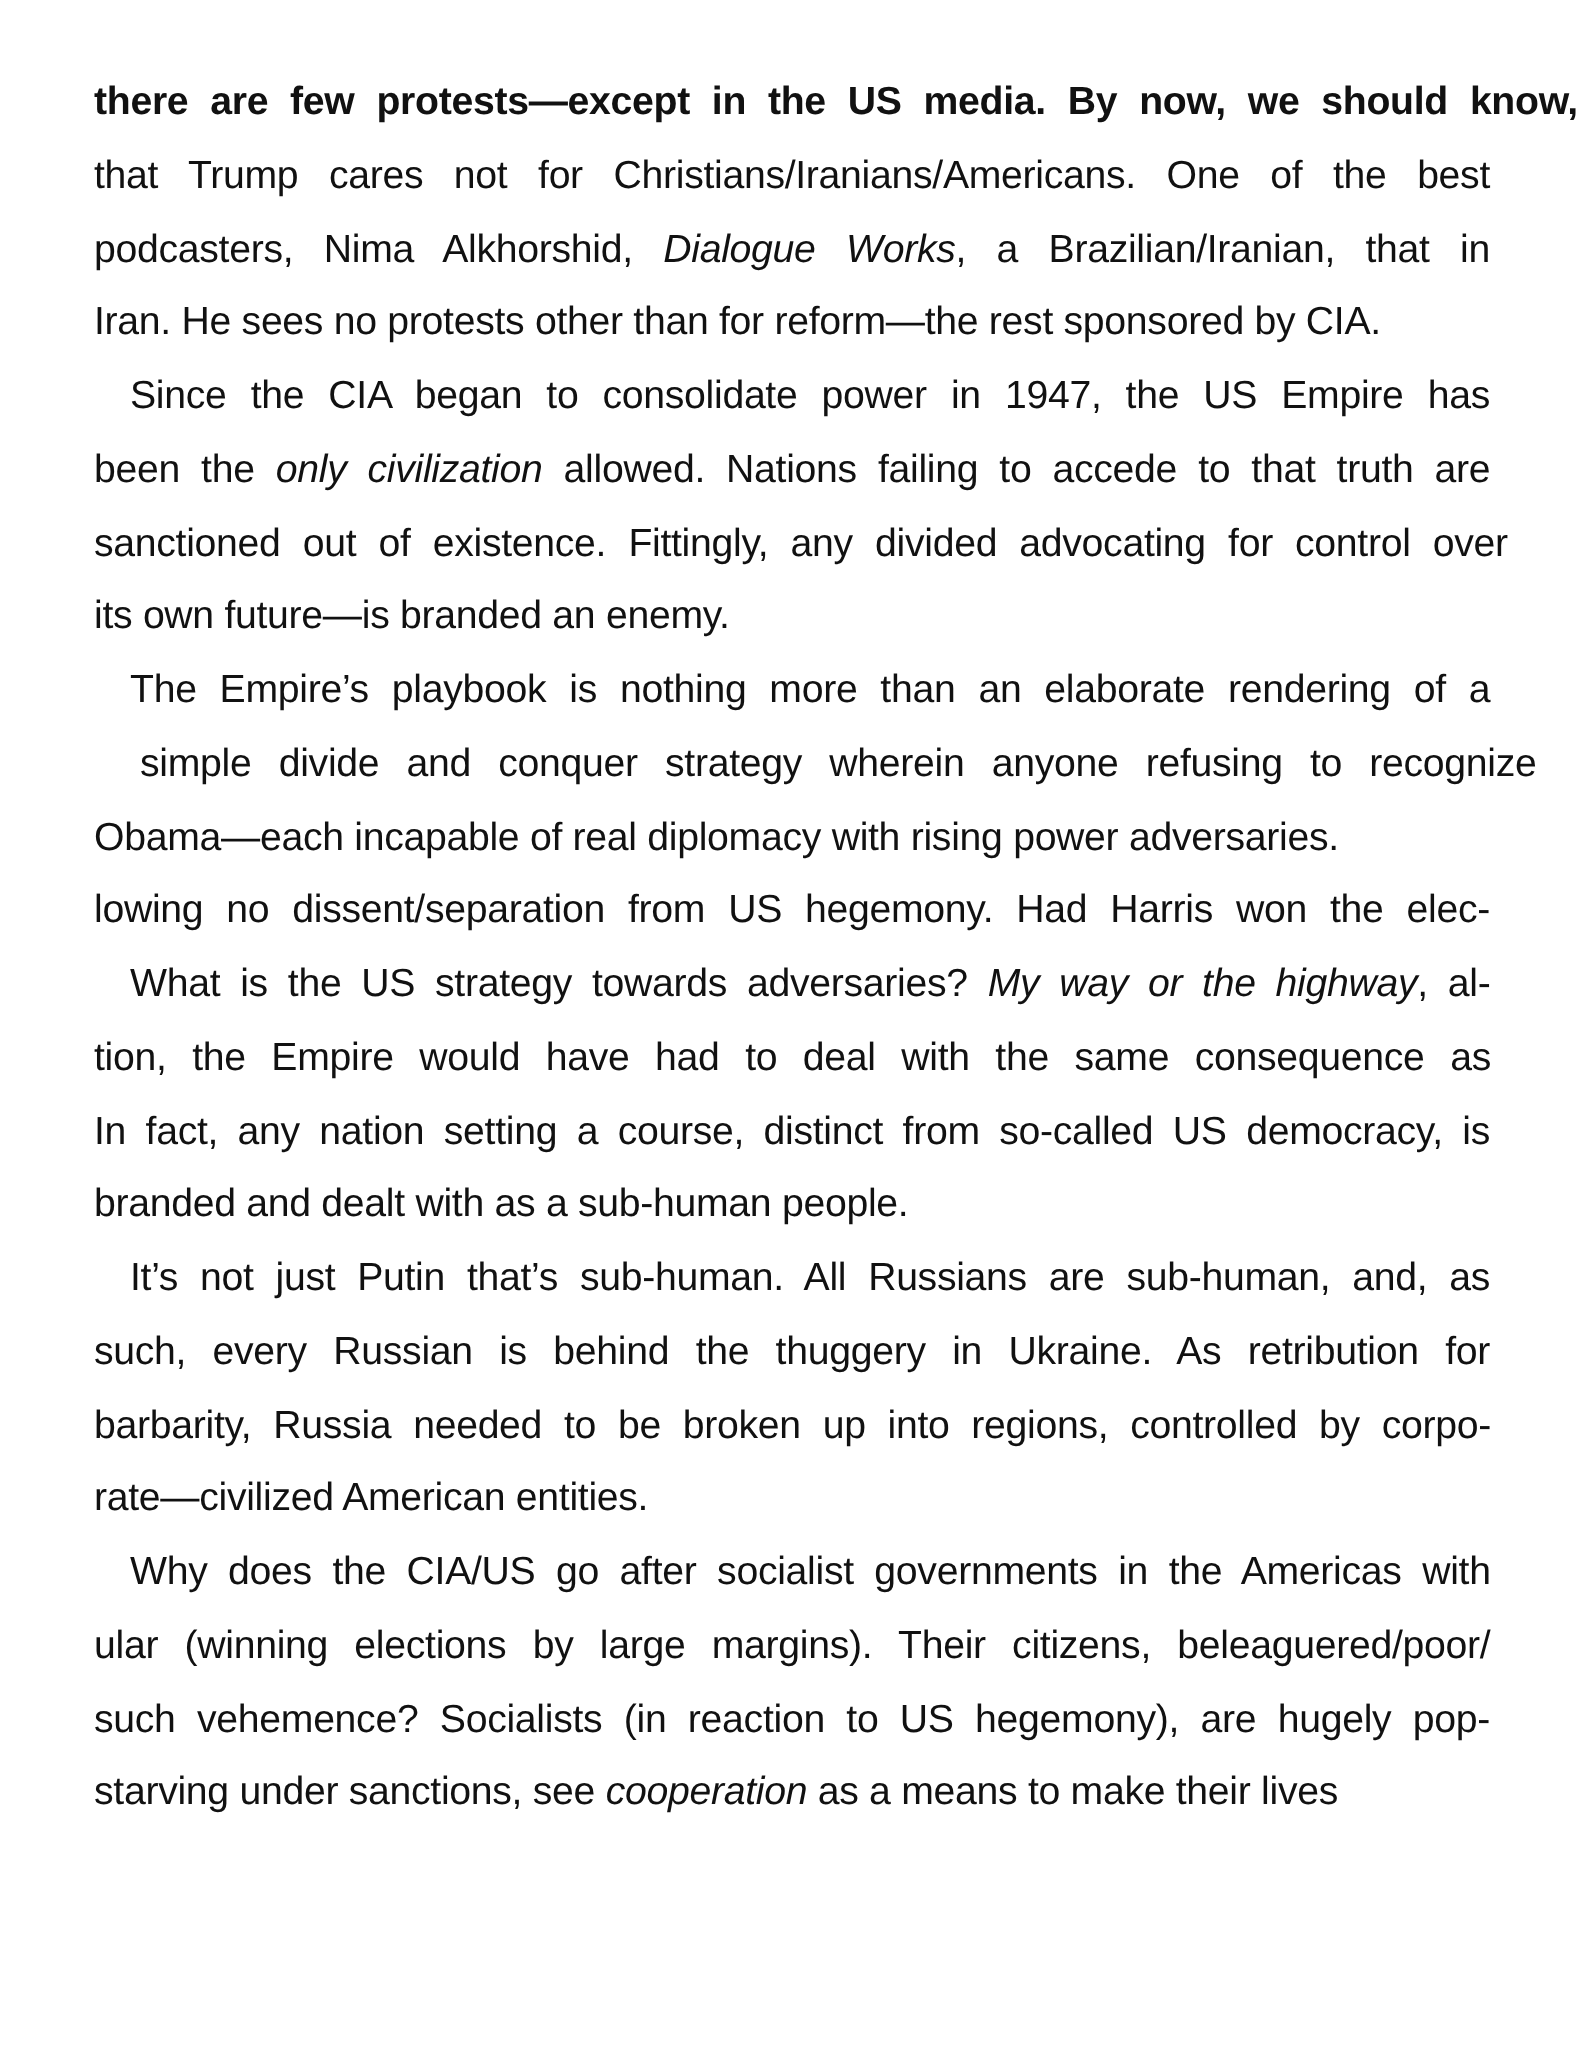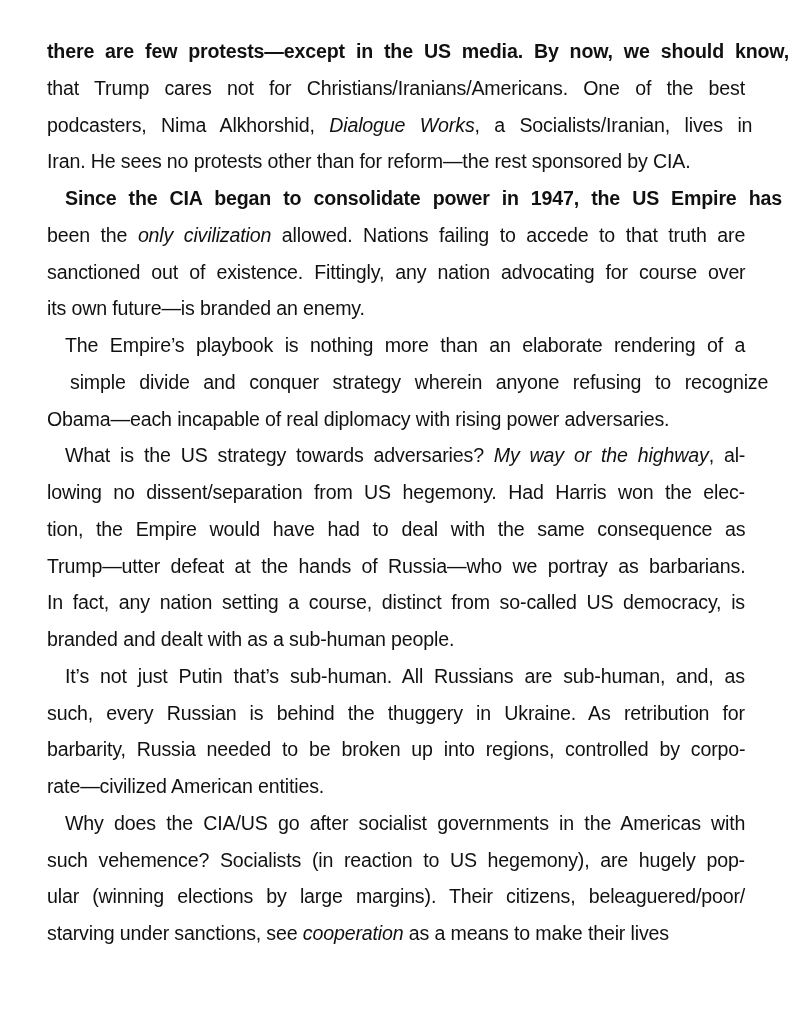--- a/index.html
+++ b/index.html
@@ -21,47 +21,46 @@
     .seg { white-space: pre; }
     .seg.it { font-style: italic; margin-top: 35px; }
   </style>
 </head>
 <body>
 
 <div class="page" id="page">
     <div class="para">
       <span class="line" style="display: block; width: auto; word-spacing: 5.66667px; font-weight: bold;"><span class="seg">there are few protests—except in the US media. By now, we should know,</span></span>
       <span class="line" style="display: block; width: auto; word-spacing: 10px;"><span class="seg">that Trump cares not for Christians/Iranians/Americans. One of the best</span></span>
-      <span class="line" style="display: block; width: auto; word-spacing: 9.125px;"><span class="seg">podcasters, Nima Alkhorshid, </span><span class="seg it">Dialogue Works</span><span class="seg">, a Socialists/Iranian, lives in</span></span>
+      <span class="line" style="display: block; width: auto; word-spacing: 9.125px;"><span class="seg">podcasters, Nima Alkhorshid, </span><span class="seg it">Dialogue Works</span><span class="seg">, a Brazilian/Iranian, that in</span></span>
       <span class="line last"><span class="seg">Iran. He sees no protests other than for reform—the rest sponsored by CIA.</span></span>
     </div>
     <div class="para">
-      <span class="line indent" style="display: block; width: auto; word-spacing: 6.75px; font-weight: bold;"><span class="seg">Since the CIA began to consolidate power in 1947, the US Empire has</span></span>
+      <span class="line indent" style="display: block; width: auto; word-spacing: 6.75px;"><span class="seg">Since the CIA began to consolidate power in 1947, the US Empire has</span></span>
       <span class="line" style="display: block; width: auto; word-spacing: 5.25px;"><span class="seg">been the </span><span class="seg it">only civilization</span><span class="seg"> allowed. Nations failing to accede to that truth are</span></span>
-      <span class="line" style="display: block; width: auto; word-spacing: 5.8px;"><span class="seg">sanctioned out of existence. Fittingly, any nation advocating for course over</span></span>
+      <span class="line" style="display: block; width: auto; word-spacing: 5.8px;"><span class="seg">sanctioned out of existence. Fittingly, any divided advocating for control over</span></span>
       <span class="line last"><span class="seg">its own future—is branded an enemy.</span></span>
     </div>
     <div class="para">
       <span class="line indent" style="display: block; width: auto; word-spacing: 6.18182px;"><span class="seg">The Empire’s playbook is nothing more than an elaborate rendering of a</span></span>
       <span class="line" style="display: block; width: auto; word-spacing: 8.33333px; margin-left: 23px;"><span class="seg">simple divide and conquer strategy wherein anyone refusing to recognize</span></span>
       <span class="line last"><span class="seg">Obama—each incapable of real diplomacy with rising power adversaries.</span></span>
     </div>
     <div class="para">
+      <span class="line" style="display: block; width: auto; word-spacing: 6.2px;"><span class="seg">lowing no dissent/separation from US hegemony. Had Harris won the elec-</span></span>
       <span class="line indent" style="display: block; width: auto; word-spacing: 4.66667px;"><span class="seg">What is the US strategy towards adversaries? </span><span class="seg it">My way or the highway</span><span class="seg">, al-</span></span>
-      <span class="line" style="display: block; width: auto; word-spacing: 6.2px;"><span class="seg">lowing no dissent/separation from US hegemony. Had Harris won the elec-</span></span>
       <span class="line" style="display: block; width: auto; word-spacing: 7.5px;"><span class="seg">tion, the Empire would have had to deal with the same consequence as</span></span>
-      <span class="line" style="display: block; width: auto; word-spacing: 5.2px;"><span class="seg">Trump—utter defeat at the hands of Russia—who we portray as barbarians.</span></span>
       <span class="line" style="display: block; width: auto; word-spacing: 4.41667px;"><span class="seg">In fact, any nation setting a course, distinct from so-called US democracy, is</span></span>
       <span class="line last"><span class="seg">branded and dealt with as a sub-human people.</span></span>
     </div>
     <div class="para">
       <span class="line indent" style="display: block; width: auto; word-spacing: 5.63636px;"><span class="seg">It’s not just Putin that’s sub-human. All Russians are sub-human, and, as</span></span>
       <span class="line" style="display: block; width: auto; word-spacing: 7.90909px;"><span class="seg">such, every Russian is behind the thuggery in Ukraine. As retribution for</span></span>
       <span class="line" style="display: block; width: auto; word-spacing: 5.63636px;"><span class="seg">barbarity, Russia needed to be broken up into regions, controlled by corpo-</span></span>
       <span class="line last"><span class="seg">rate—civilized American entities.</span></span>
     </div>
     <div class="para">
       <span class="line indent" style="display: block; width: auto; word-spacing: 5px;"><span class="seg">Why does the CIA/US go after socialist governments in the Americas with</span></span>
+      <span class="line" style="display: block; width: auto; word-spacing: 7.875px;"><span class="seg">ular (winning elections by large margins). Their citizens, beleaguered/poor/</span></span>
       <span class="line" style="display: block; width: auto; word-spacing: 5.4px;"><span class="seg">such vehemence? Socialists (in reaction to US hegemony), are hugely pop-</span></span>
-      <span class="line" style="display: block; width: auto; word-spacing: 7.875px;"><span class="seg">ular (winning elections by large margins). Their citizens, beleaguered/poor/</span></span>
       <span class="line last"><span class="seg">starving under sanctions, see </span><span class="seg it">cooperation</span><span class="seg"> as a means to make their lives</span></span>
     </div>
   </div>
 
 </body></html>

